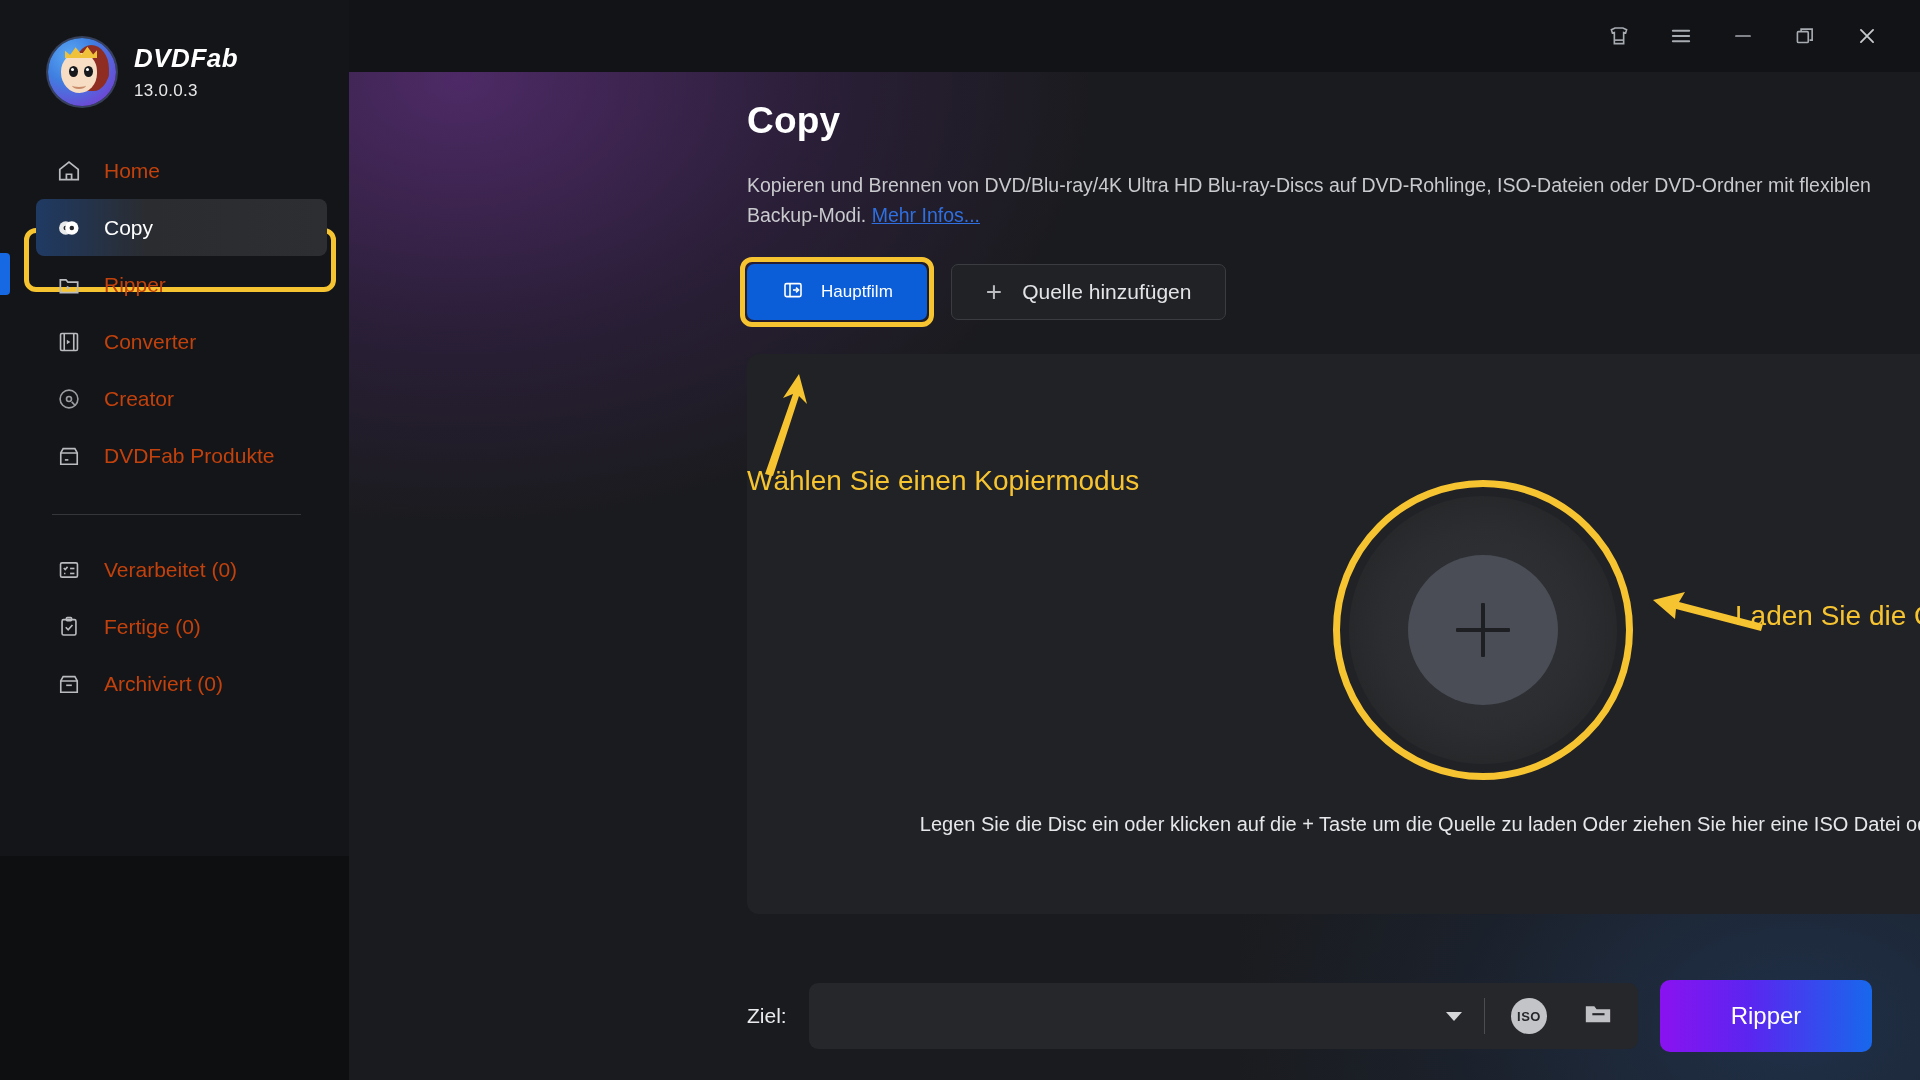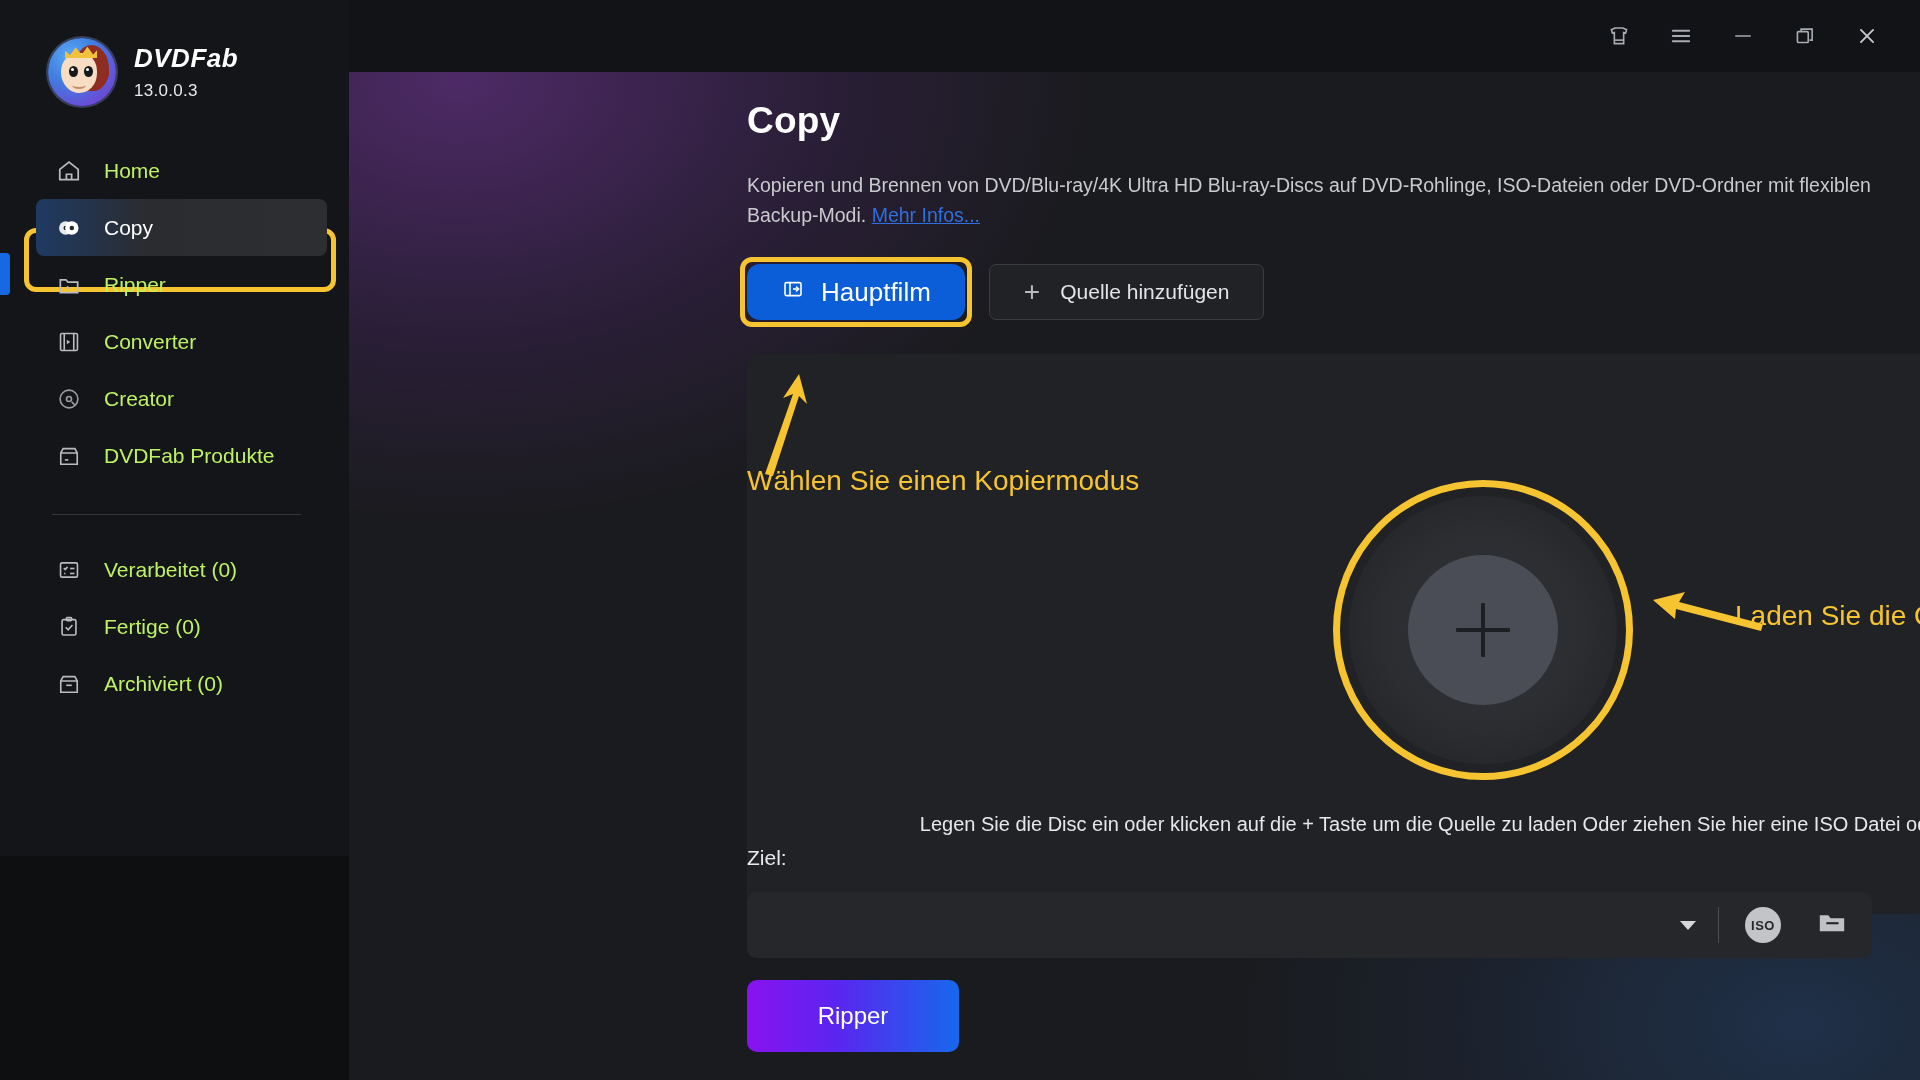--- a/index.html
+++ b/index.html
@@ -76,21 +76,21 @@
 
   .nav { margin-top: 36px; }
   .nav-item {
     position: relative;
     display: flex; align-items: center;
     height: 57px;
     margin: 0 22px 0 36px;
     padding-left: 20px;
     gap: 22px;
     border-radius: 8px;
-    color: #bef264;
+    color: #c2410c;
     font-size: 21px;
     cursor: pointer;
   }
   .nav-item .ico { width: 26px; height: 26px; flex: 0 0 26px; display: block; }
   .nav-item .ico svg { display: block; width: 26px; height: 26px; }
   .nav-item.active {
     background: linear-gradient(90deg, #1f3a63 0%, #2a2c30 38%, #2c2e32 100%);
     color: #ffffff;
   }
   .active-rail {
@@ -157,21 +157,21 @@
     max-width: 1400px;
   }
   .page-desc a { color: #2f6fe0; text-decoration: underline; }
 
   .mode-row { margin-top: 34px; display: flex; align-items: center; gap: 24px; }
   .btn-mode {
     position: relative;
     display: flex; align-items: center; justify-content: center; gap: 16px;
     height: 56px; padding: 0 34px;
     background: #0b5ed7; color: #ffffff;
-    border-radius: 13px; font-size: 26px; cursor: pointer;
+    border-radius: 7px; font-size: 17px; cursor: pointer;
     border: none;
   }
   .btn-mode-wrap { position: relative; display: inline-block; }
   .btn-mode-wrap::after {
     content: ""; position: absolute;
     left: -7px; top: -7px; right: -7px; bottom: -7px;
     border: 5px solid #f7c431; border-radius: 12px;
     pointer-events: none;
   }
   .btn-add {
@@ -231,21 +231,21 @@
     color: #f7c431; font-size: 28px; white-space: nowrap;
   }
   .anno-mode { left: 398px; top: 465px; }
   .anno-load  { left: 1386px; top: 600px; }
   .anno-arrow { position: absolute; z-index: 9; pointer-events: none; }
 
   
   .bottom {
     position: absolute; z-index: 6;
     left: 398px; right: 48px; bottom: 28px;
-    display: flex; gap: 22px; flex-direction: column;
+    display: flex; align-items: center; gap: 22px;
   }
   .ziel-label { color: #e9eaec; font-size: 21px; flex: 0 0 auto; }
   .ziel-field {
     flex: 1 1 auto;
     height: 66px;
     background: #26272b; border-radius: 9px;
     display: flex; align-items: center;
     padding: 0 23px 0 22px;
     gap: 0;
   }

